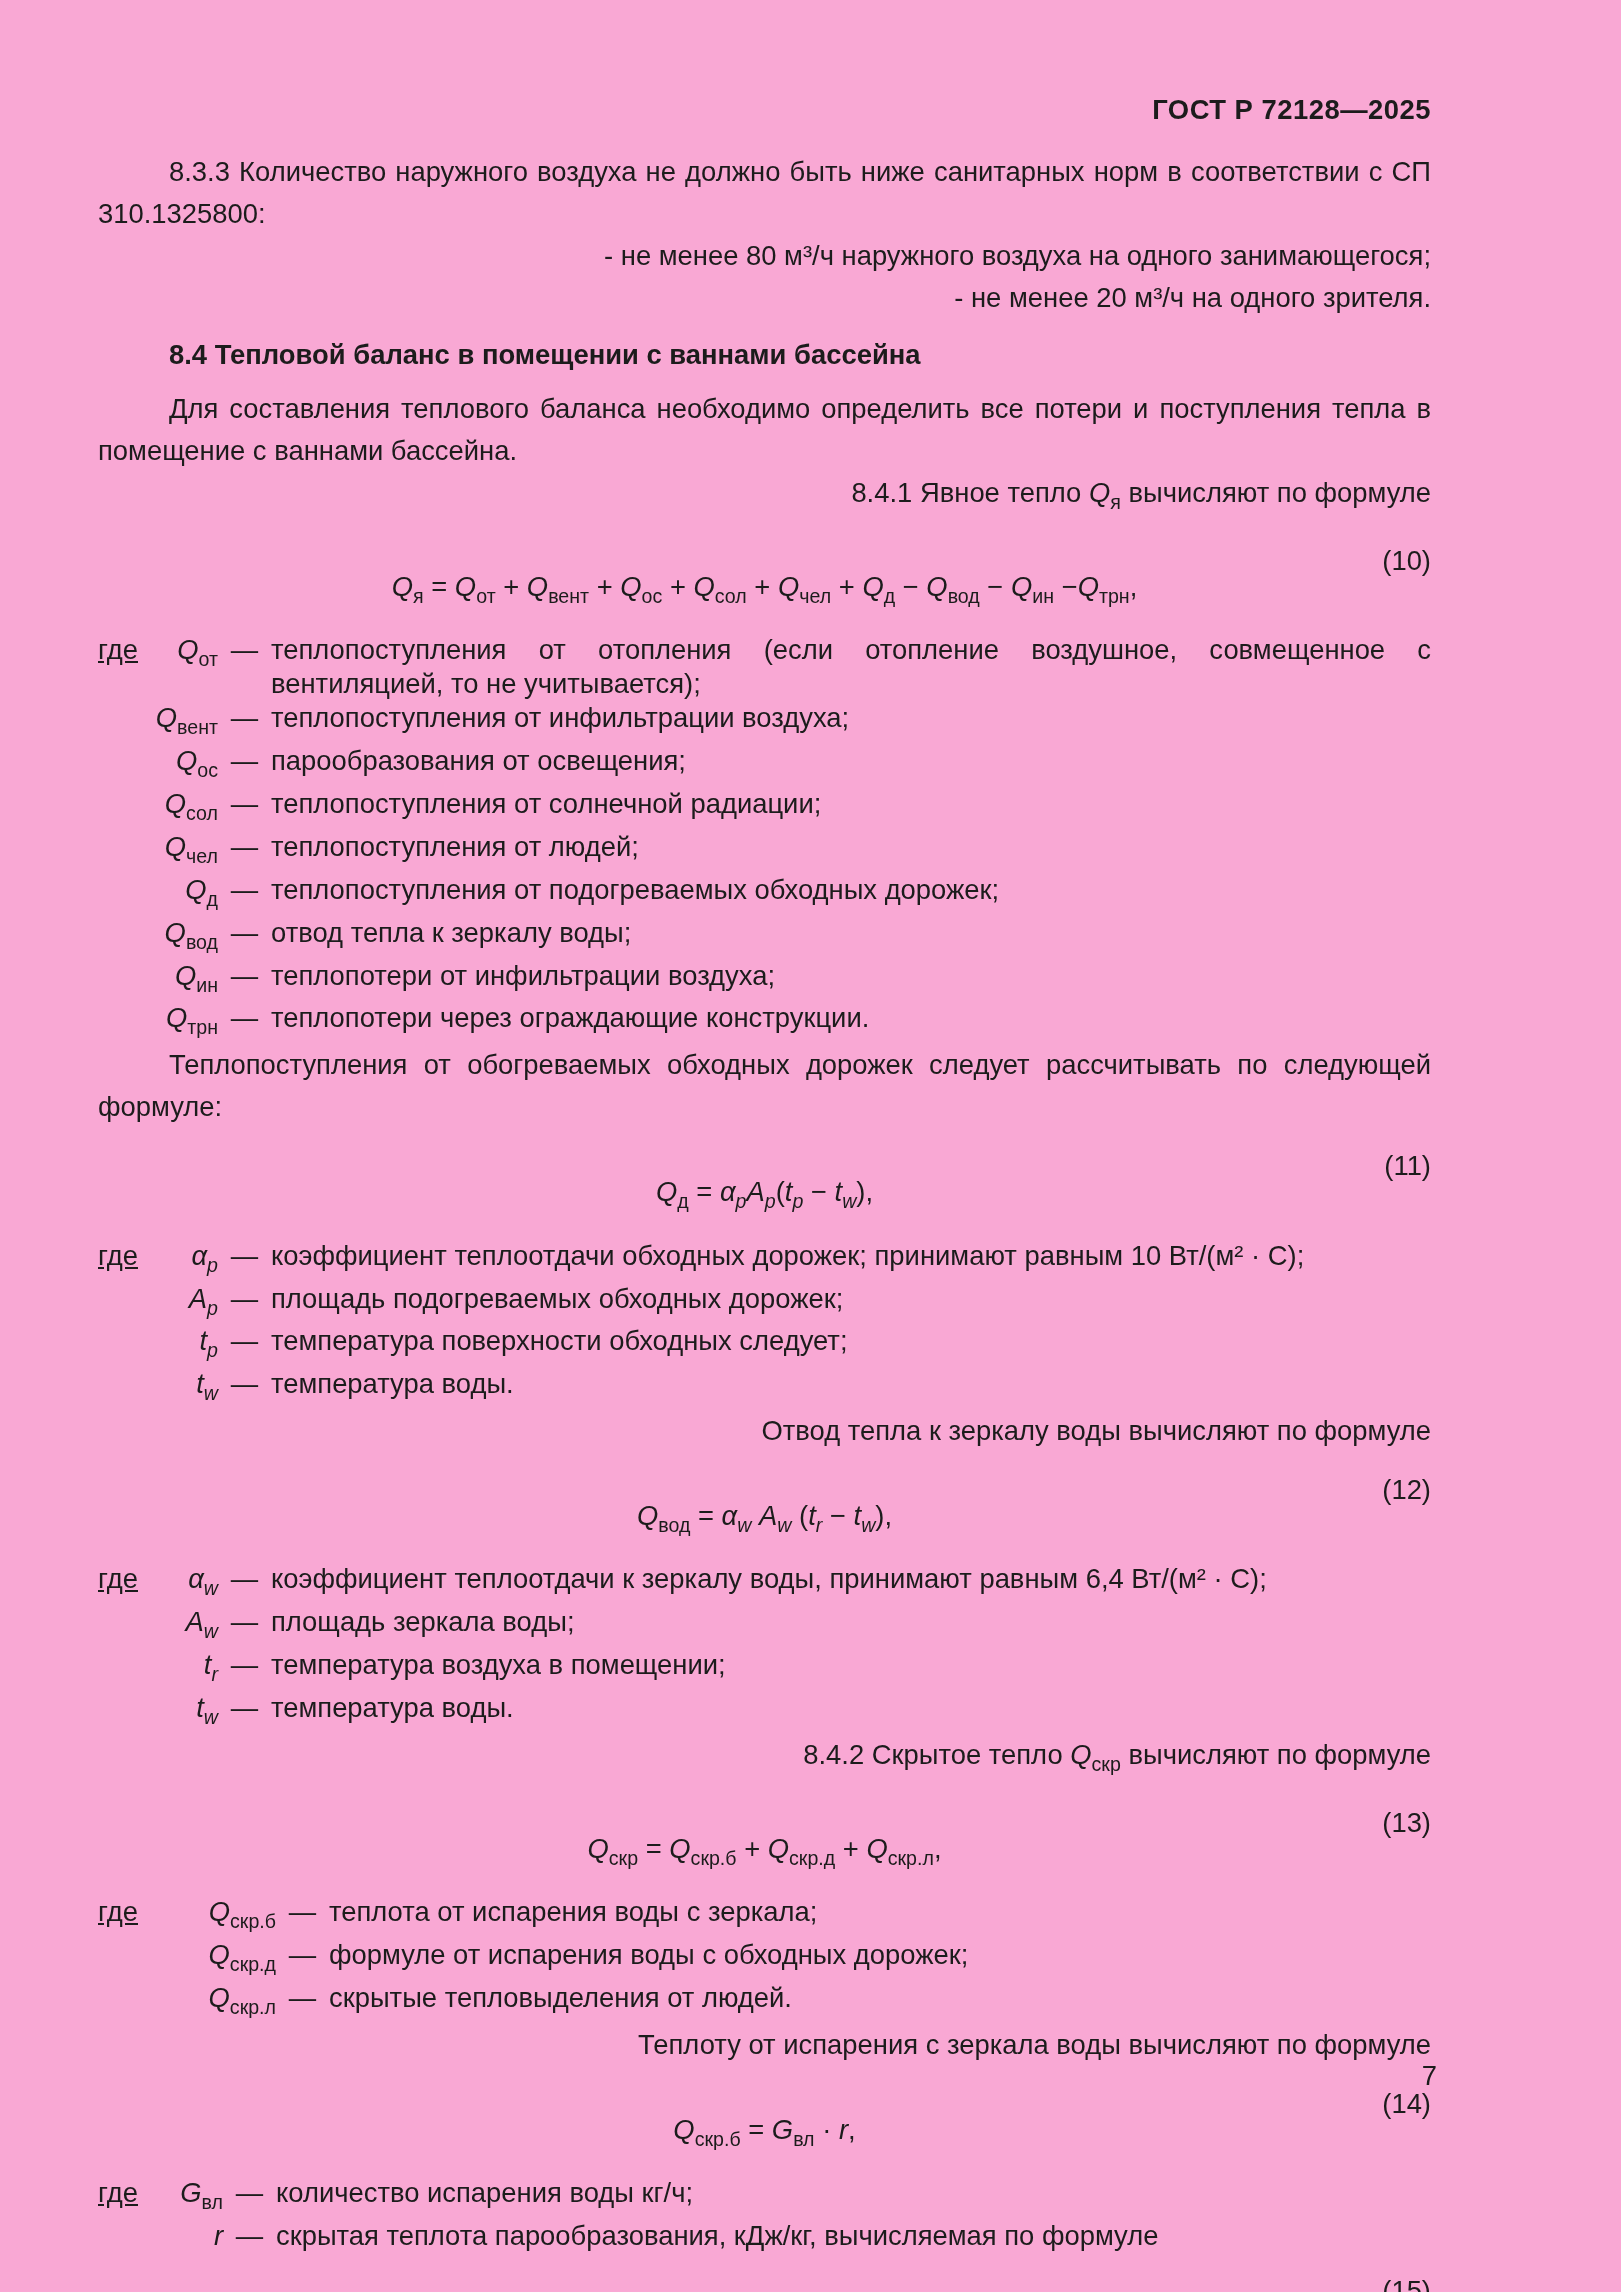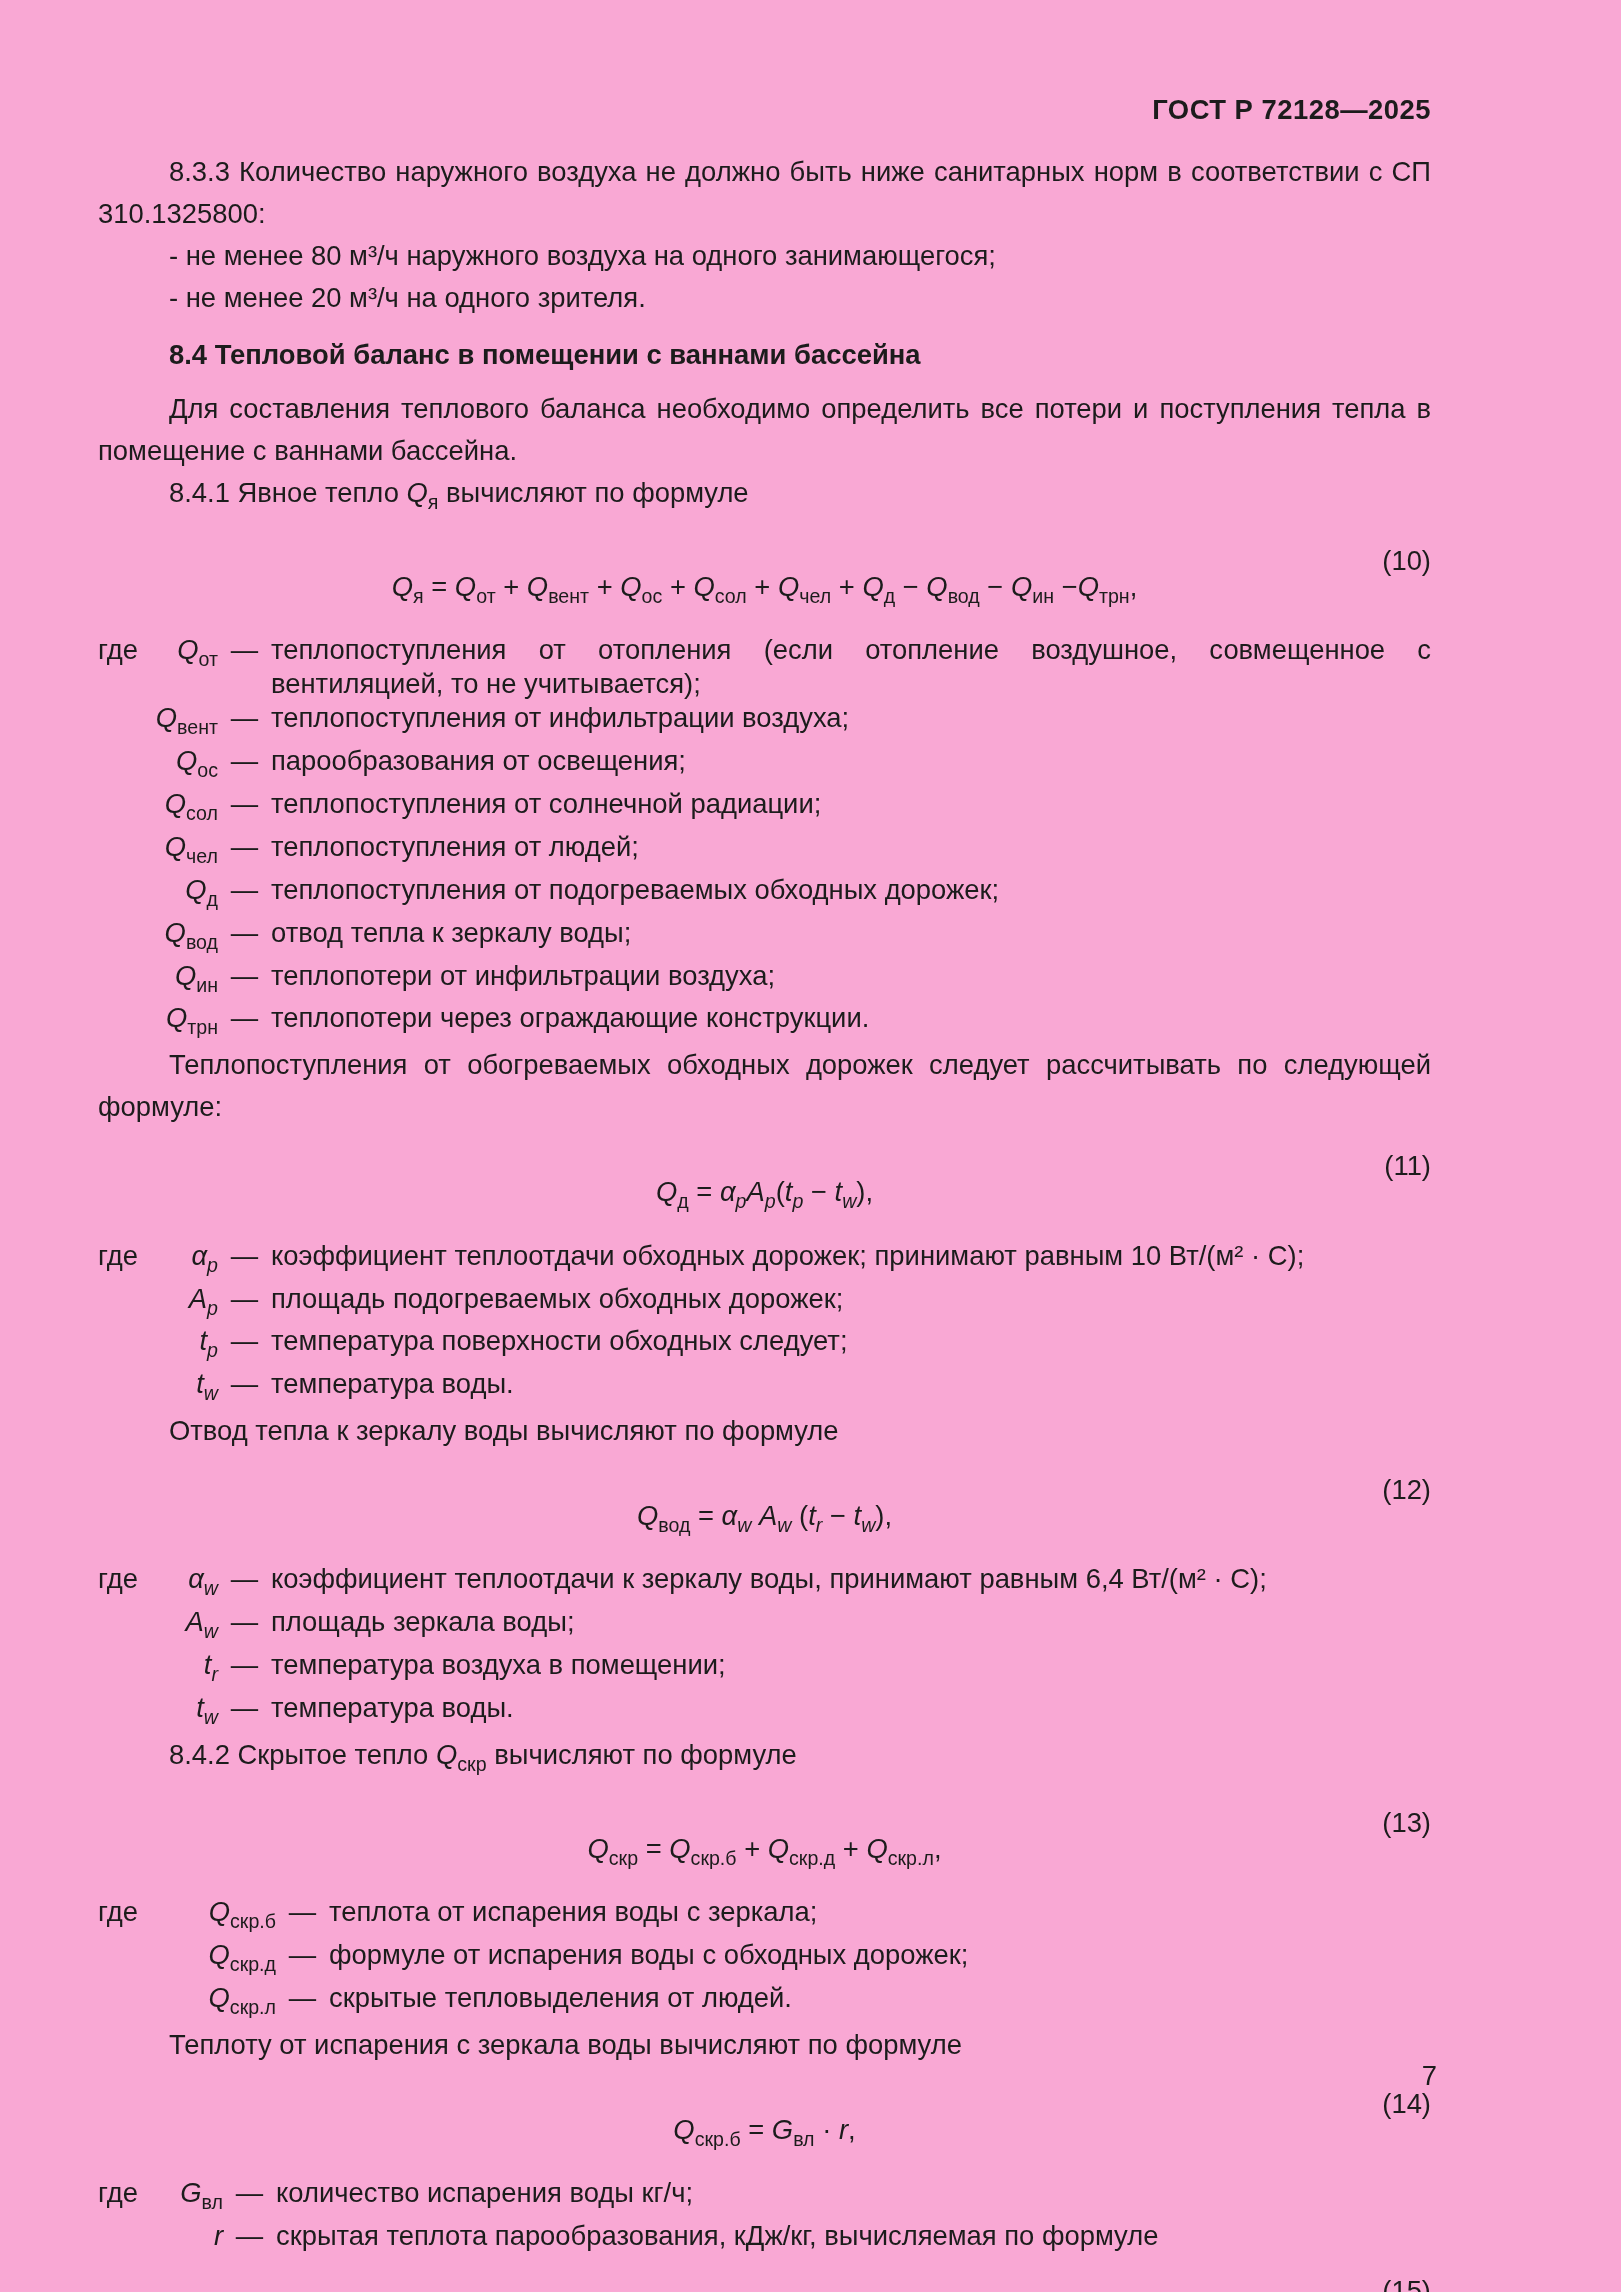--- a/index.html
+++ b/index.html
@@ -30,20 +30,21 @@
   .para {
     margin: 0;
     line-height: 42px;
     text-align: justify;
     text-indent: 71px;
   }
   .line {
     margin: 0;
     line-height: 42px;
     text-indent: 71px;
+    text-align: right;
   }
   .h84 {
     font-weight: bold;
     line-height: 42px;
     text-indent: 71px;
     margin: 15.7px 0 11.8px 0;
   }
   .formula-row {
     position: relative;
     line-height: 43px;
@@ -61,21 +62,21 @@
   .def-left {
     flex-shrink: 0;
     display: flex;
     justify-content: flex-end;
     align-items: baseline;
     width: 120px;
   }
   .def-left.w13 { width: 178px; }
   .def-left.w14 { width: 125px; }
   .def-left.w15 { width: 157px; gap: 10px; }
-  .def-lead { margin-right: auto; }
+  .def-lead { margin-right: auto; text-decoration: underline; }
   .def-dash { flex-shrink: 0; width: 53px; text-align: center; }
   .def-desc { flex: 1; text-align: justify; }
   .seg-i { font-style: italic; }
   .seg-s { font-size: 19.6px; vertical-align: -6.9px; }
   .seg-is { font-style: italic; font-size: 19.6px; vertical-align: -6.9px; }
   .page-number {
     position: absolute;
     top: 2056px;
     right: 194px;
     font-size: 27.4px;

